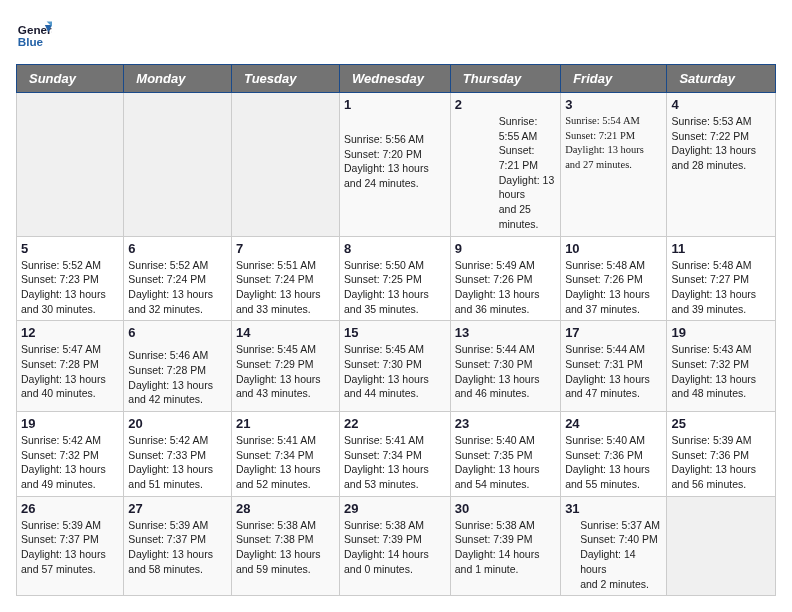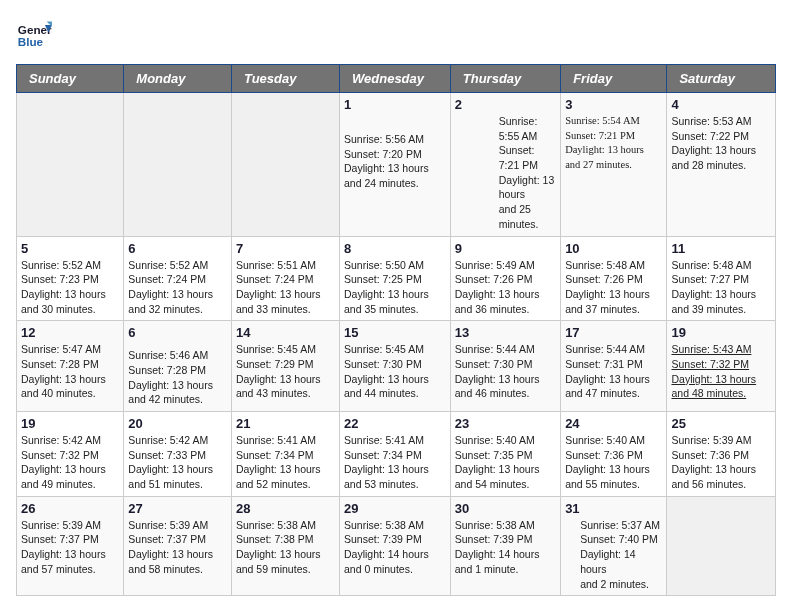--- a/index.html
+++ b/index.html
@@ -234,21 +234,21 @@
         </td>
         <td>
           <div class="day-number">17</div>
           <div class="day-info" style="white-space: pre-line;">Sunrise: 5:44 AM
 Sunset: 7:31 PM
 Daylight: 13 hours
 and 47 minutes.</div>
         </td>
         <td>
           <div class="day-number">19</div>
-          <div class="day-info" style="white-space: pre-line; text-decoration: underline;">Sunrise: 5:43 AM
+          <div class="day-info" style="white-space: pre-line;">Sunrise: 5:43 AM
 Sunset: 7:32 PM
 Daylight: 13 hours
 and 48 minutes.</div>
         </td>
       </tr>
       <tr>
         <td>
           <div class="day-number">19</div>
           <div class="day-info" style="white-space: pre-line;">Sunrise: 5:42 AM
 Sunset: 7:32 PM

